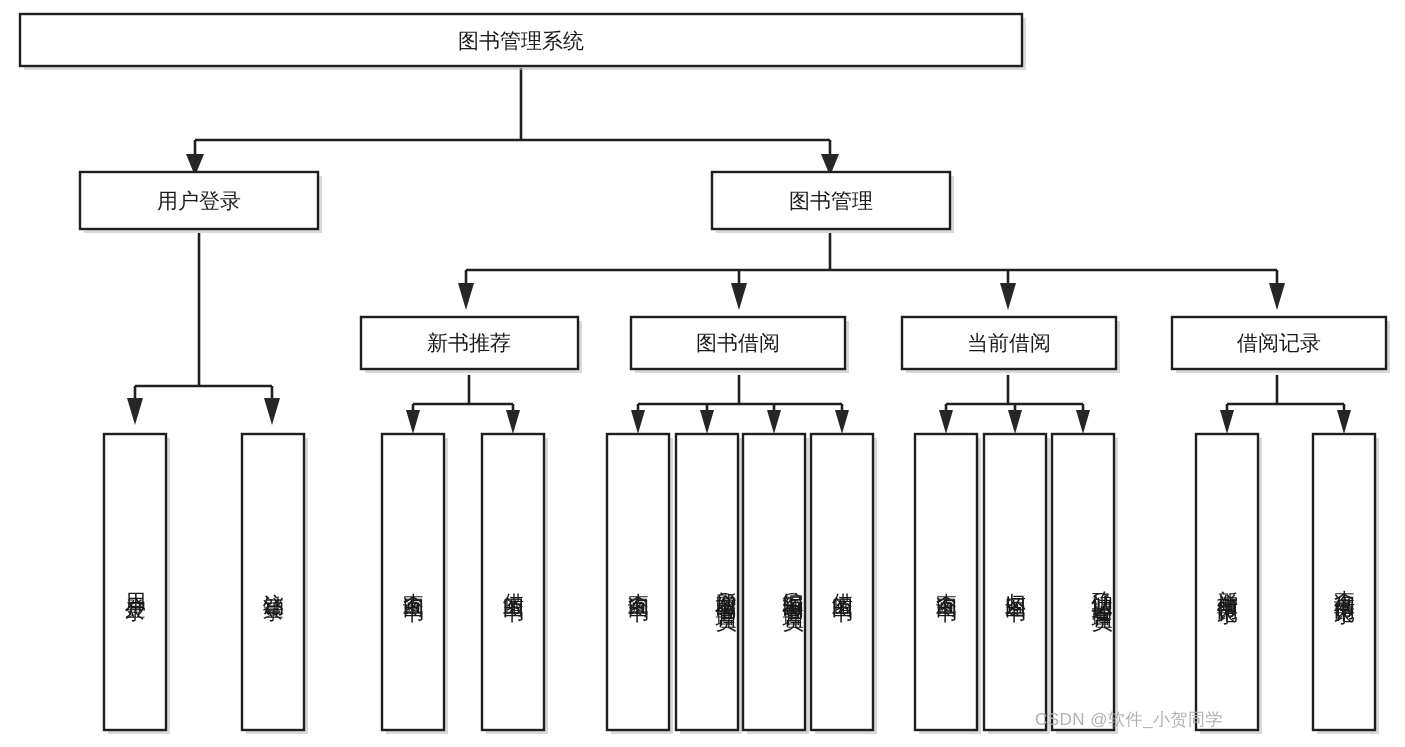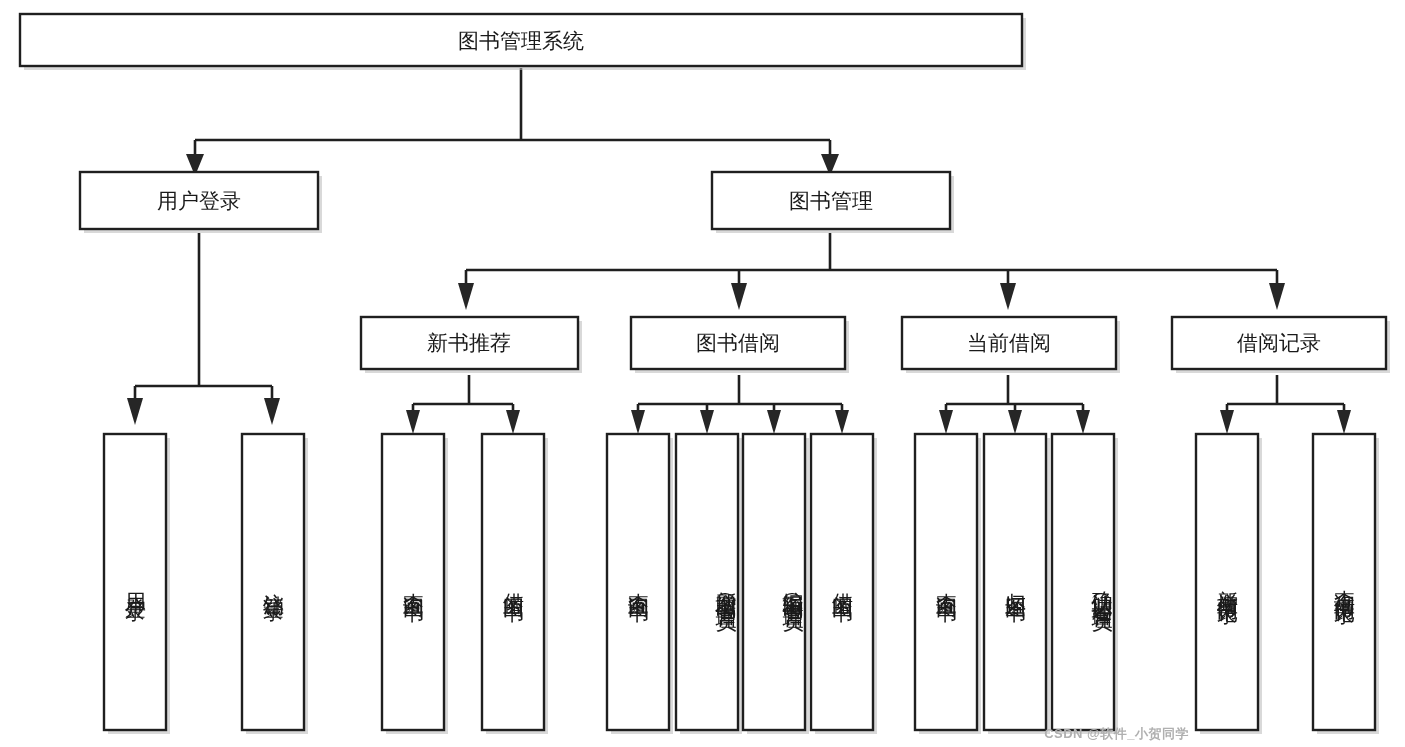--- a/index.html
+++ b/index.html
@@ -11,20 +11,21 @@
     width: 1405px;
     height: 747px;
     font-family: "Liberation Sans", "DejaVu Sans", sans-serif;
     overflow: hidden;
     position: relative;
   }
   #diagram-root {
     position: relative;
     width: 1197px;
     height: 747px;
+    padding-left: 34px;
   }
   svg.diagram {
     position: absolute;
     top: 0;
     left: 0;
     width: 1405px;
     height: 747px;
     display: block;
   }
   .node-box {
@@ -64,27 +65,26 @@
     color: #1a1a1a;
     white-space: nowrap;
     display: flex;
     align-items: center;
     justify-content: center;
     pointer-events: none;
   }
   .watermark {
     position: absolute;
     right: 8px;
-    bottom: 4px;
-    font-family: "Liberation Sans", "DejaVu Sans", sans-serif;
-    font-size: 13px;
+    bottom: 16px;
+    font-family: "Liberation Sans", "DejaVu Sans", sans-serif;
+    font-size: 17px;
     color: #b0b0b0;
     white-space: nowrap;
     letter-spacing: 0.5px;
-    font-weight: bold;
   }
 </style>
 </head>
 <body>
 
 <div id="diagram-root">
 
   <svg class="diagram" viewBox="0 0 1405 747" xmlns="http://www.w3.org/2000/svg">
 
     <g>

